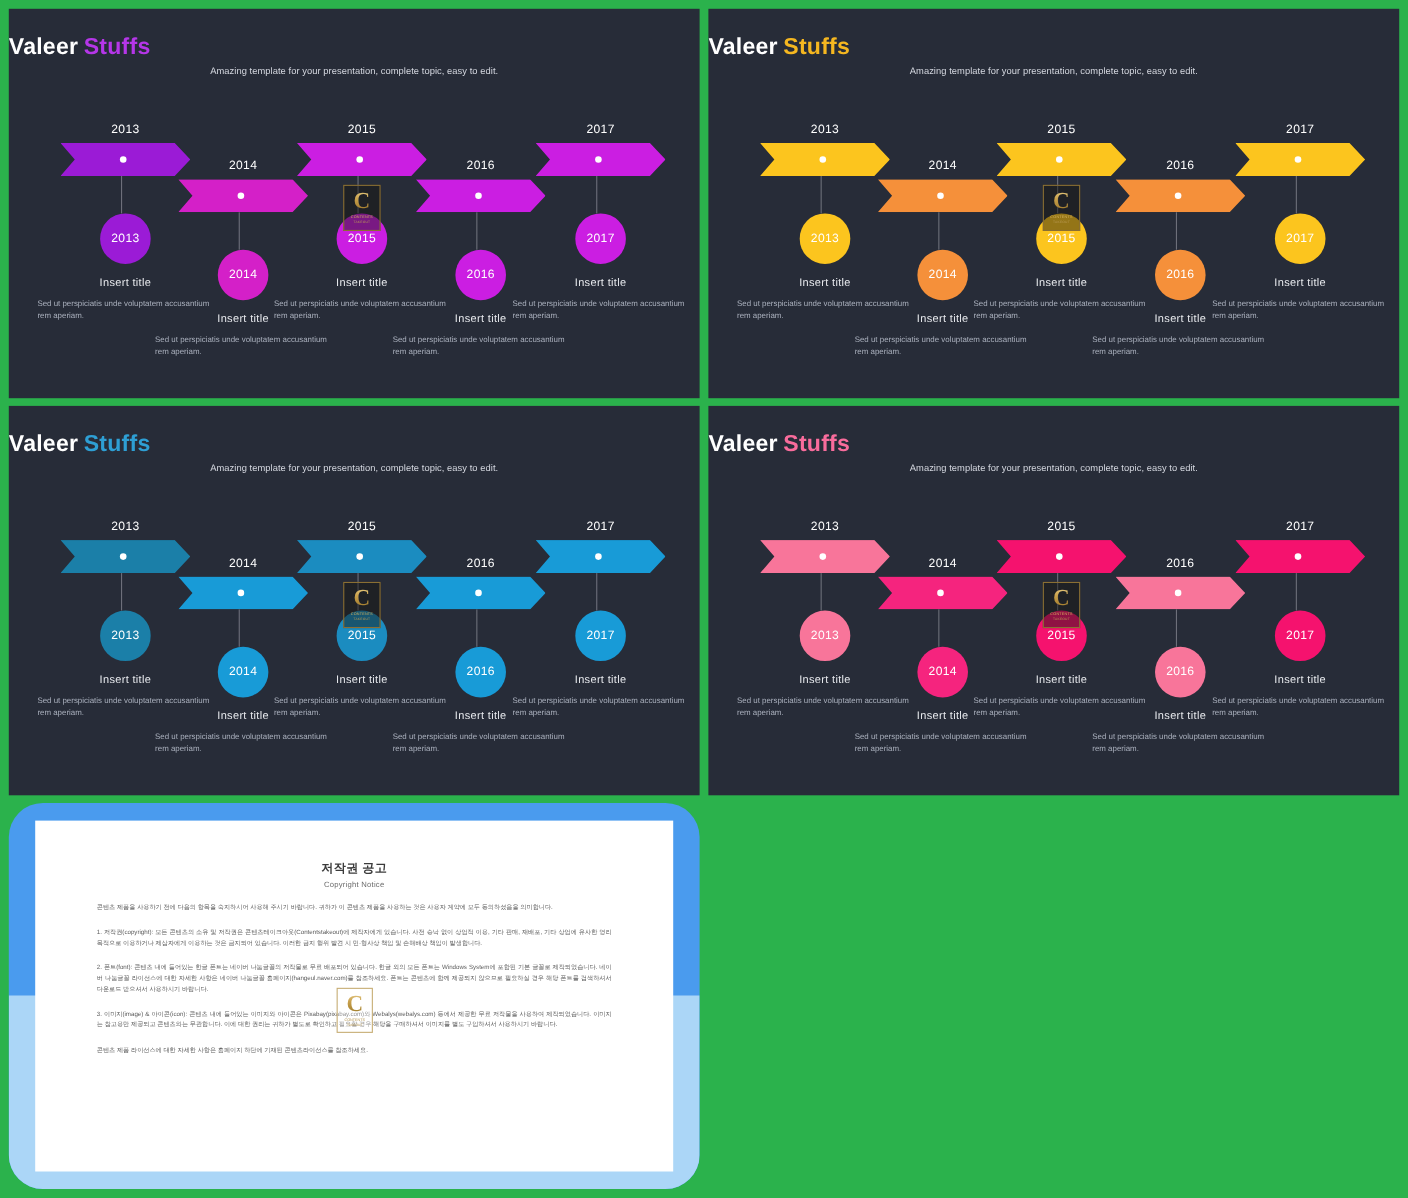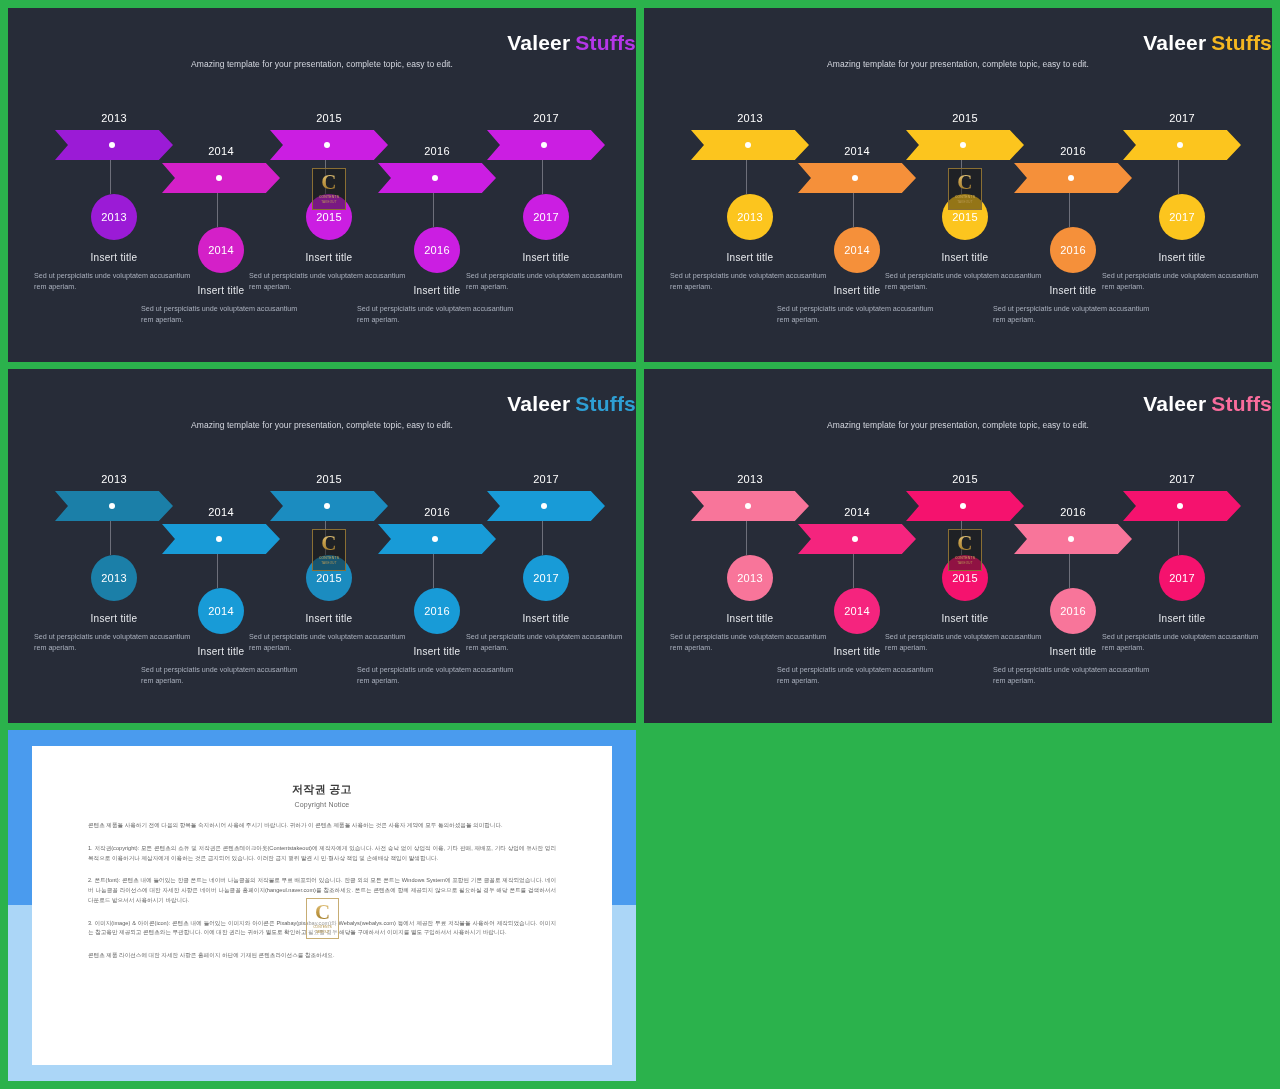--- a/index.html
+++ b/index.html
@@ -22,21 +22,21 @@
     overflow: hidden;
   }
   #slide-1 { left: 8px;   top: 8px;   width: 628px; height: 354px; }
   #slide-2 { left: 644px; top: 8px;   width: 628px; height: 354px; }
   #slide-3 { left: 8px;   top: 369px; width: 628px; height: 354px; }
   #slide-4 { left: 644px; top: 369px; width: 628px; height: 354px; }
 
   
   .slide-title {
     position: absolute; top: 24px; left: 0; width: 100%;
-    text-align: right;
+    text-align: left;
     font-size: 21px; font-weight: bold; letter-spacing: .2px;
     color: #ffffff; line-height: 1;
     white-space: nowrap;
   }
   .slide-title .accent { margin-left: 5px; }
   .slide-sub {
     position: absolute; top: 51px; left: 0; width: 100%;
     text-align: center;
     font-size: 8.5px; color: #d4d7df; letter-spacing: .05px;
     white-space: nowrap;
@@ -117,20 +117,21 @@
   .wm .wm-sub2 {
     font-size: 3px; color: #b99a55; letter-spacing: .2px; line-height: 5px;
   }
 
   
   #doc-panel {
     position: absolute; left: 8px; top: 730px;
     width: 628px; height: 351px;
     background: #4a9bee;
     overflow: hidden;
+    border-radius: 31px;
   }
   #doc-panel .band-light {
     position: absolute; left: 0; top: 175px; width: 100%; height: 176px;
     background: #abd6f7;
   }
   .doc-page {
     position: absolute; left: 24px; top: 16px;
     width: 580px; height: 319px;
     background: #ffffff;
     padding: 36px 56px 0 56px;

